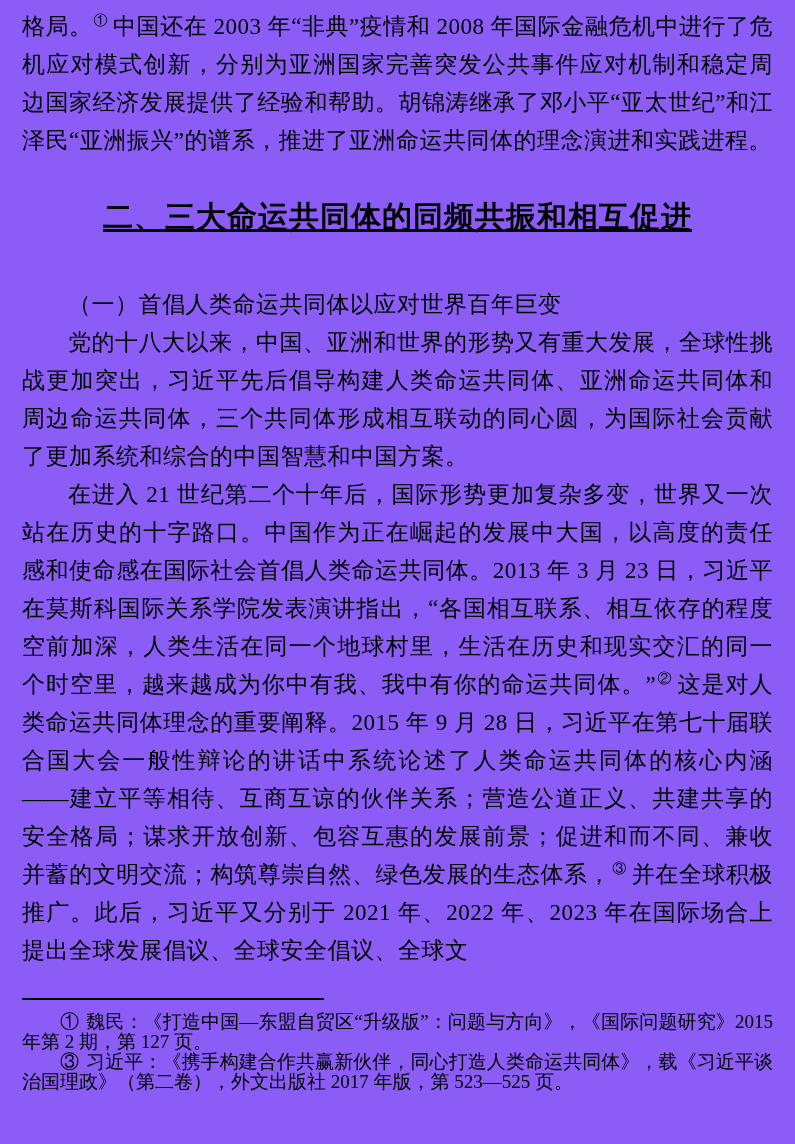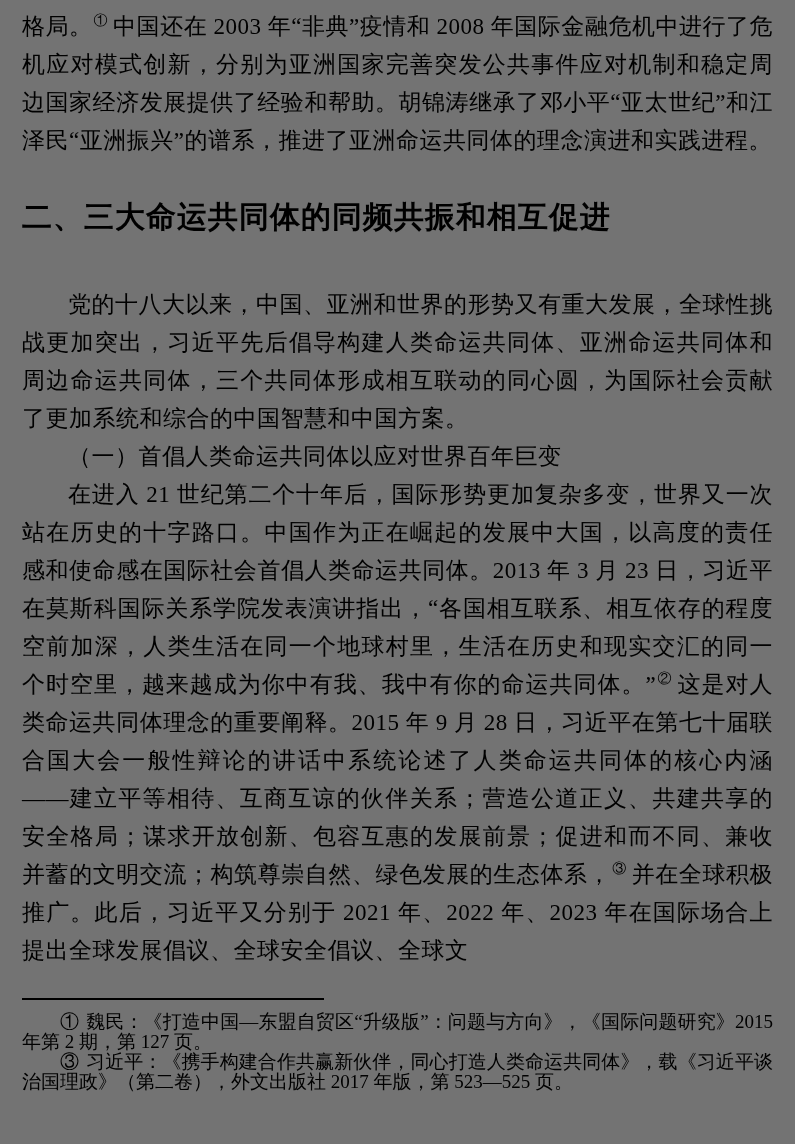--- a/index.html
+++ b/index.html
@@ -7,21 +7,21 @@
     margin: 0;
     padding: 0;
     background: #ffffff;
   }
   .page {
     position: relative;
     width: 795px;
     height: 1144px;
     box-sizing: border-box;
     padding: 8px 22px 0 22px;
-    background: #737373;
+    background: #8b5cf6;
     color: #000000;
     font-family: "Liberation Serif", "DejaVu Serif", serif;
     overflow: hidden;
   }
   .body-para {
     margin: 0;
     font-size: 23px;
     line-height: 38px;
     text-align: justify;
     text-justify: inter-character;
@@ -30,22 +30,24 @@
   }
   .body-para.no-indent {
     text-indent: 0;
   }
   .section-heading {
     margin: 36px 0 48px 0;
     font-family: "Liberation Sans", "DejaVu Sans", sans-serif;
     font-weight: bold;
     font-size: 30px;
     line-height: 42px;
+    text-align: center;
     letter-spacing: 1px;
     color: #000000;
+    text-decoration: underline;
   }
   sup.fn-ref {
     font-size: 14px;
     line-height: 0;
     vertical-align: super;
     margin: 0 5px 0 1px;
   }
   .footnote-rule {
     width: 302px;
     height: 0;
@@ -66,23 +68,23 @@
 </style>
 </head>
 <body>
 
 <div class="page">
 
   <p class="body-para no-indent">格局。<sup class="fn-ref">①</sup>中国还在 2003 年“非典”疫情和 2008 年国际金融危机中进行了危机应对模式创新，分别为亚洲国家完善突发公共事件应对机制和稳定周边国家经济发展提供了经验和帮助。胡锦涛继承了邓小平“亚太世纪”和江泽民“亚洲振兴”的谱系，推进了亚洲命运共同体的理念演进和实践进程。</p>
 
   <h1 class="section-heading">二、三大命运共同体的同频共振和相互促进</h1>
 
+  <p class="body-para">（一）首倡人类命运共同体以应对世界百年巨变</p>
+
   <p class="body-para">党的十八大以来，中国、亚洲和世界的形势又有重大发展，全球性挑战更加突出，习近平先后倡导构建人类命运共同体、亚洲命运共同体和周边命运共同体，三个共同体形成相互联动的同心圆，为国际社会贡献了更加系统和综合的中国智慧和中国方案。</p>
-
-  <p class="body-para">（一）首倡人类命运共同体以应对世界百年巨变</p>
 
   <p class="body-para">在进入 21 世纪第二个十年后，国际形势更加复杂多变，世界又一次站在历史的十字路口。中国作为正在崛起的发展中大国，以高度的责任感和使命感在国际社会首倡人类命运共同体。2013 年 3 月 23 日，习近平在莫斯科国际关系学院发表演讲指出，“各国相互联系、相互依存的程度空前加深，人类生活在同一个地球村里，生活在历史和现实交汇的同一个时空里，越来越成为你中有我、我中有你的命运共同体。”<sup class="fn-ref">②</sup>这是对人类命运共同体理念的重要阐释。2015 年 9 月 28 日，习近平在第七十届联合国大会一般性辩论的讲话中系统论述了人类命运共同体的核心内涵——建立平等相待、互商互谅的伙伴关系；营造公道正义、共建共享的安全格局；谋求开放创新、包容互惠的发展前景；促进和而不同、兼收并蓄的文明交流；构筑尊崇自然、绿色发展的生态体系，<sup class="fn-ref">③</sup>并在全球积极推广。此后，习近平又分别于 2021 年、2022 年、2023 年在国际场合上提出全球发展倡议、全球安全倡议、全球文</p>
 
   <div class="footnote-rule"></div>
 
   <div class="footnotes">
     <p class="footnote"><span class="fn-marker">①</span><span class="fn-text">魏民：《打造中国—东盟自贸区“升级版”：问题与方向》，《国际问题研究》2015 年第 2 期，第 127 页。</span></p>
     <p class="footnote"><span class="fn-marker">③</span><span class="fn-text">习近平：《携手构建合作共赢新伙伴，同心打造人类命运共同体》，载《习近平谈治国理政》（第二卷），外文出版社 2017 年版，第 523—525 页。</span></p>
   </div>
 

